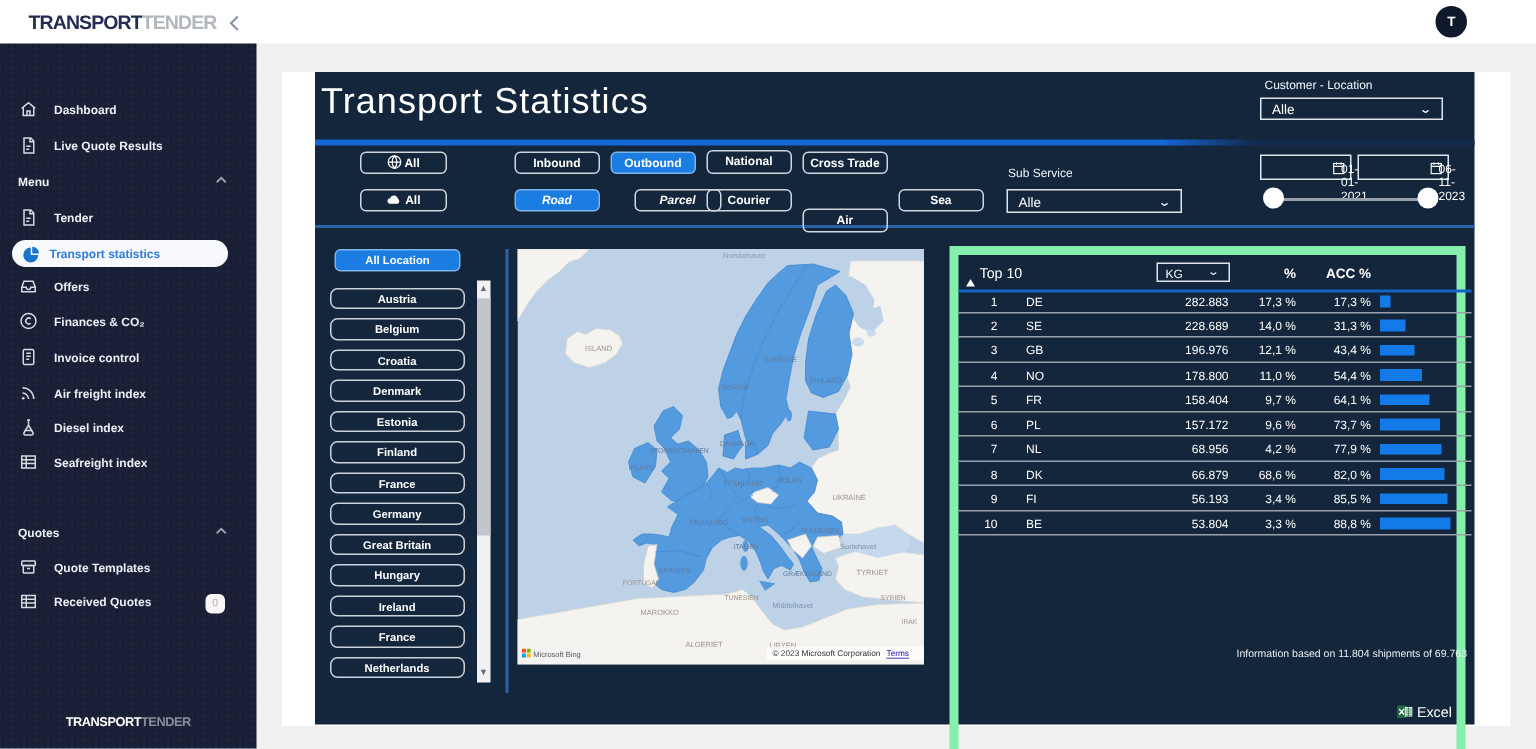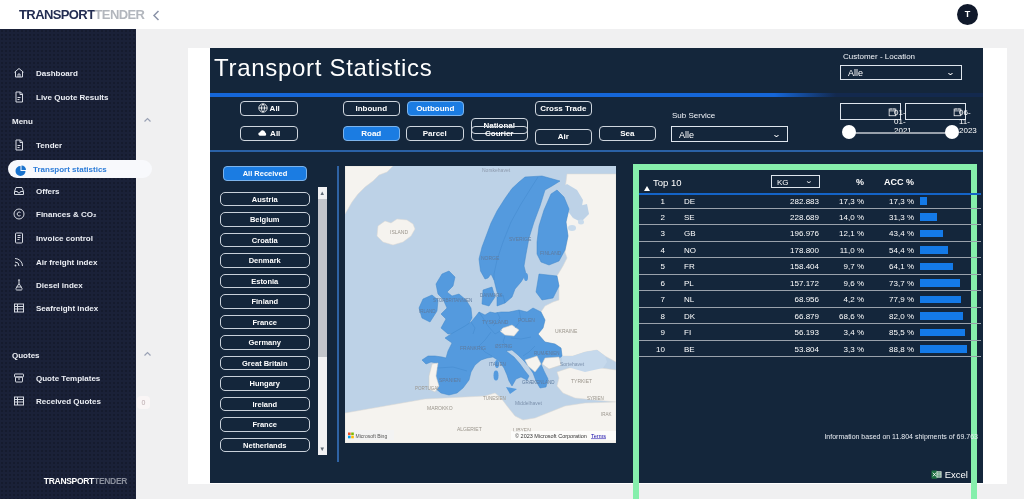--- a/index.html
+++ b/index.html
@@ -6,21 +6,21 @@
 html,body { width:1024px; height:499px; overflow:hidden; background:#f0f0f1; font-family:"Liberation Sans", sans-serif; }
 
 
 #topbar { position:absolute; left:0; top:0; width:1024px; height:29px; background:#ffffff; }
 #logo { position:absolute; left:19px; top:7px; font-size:13px; font-weight:bold; letter-spacing:-0.6px; color:#232d52; }
 #logo .g { color:#b2b6bd; }
 #logo .chev { margin-left:8px; }
 #avatar { position:absolute; left:957px; top:4px; width:21px; height:21px; border-radius:50%; background:#10192b; color:#fff; font-size:9px; font-weight:bold; text-align:center; line-height:21px; }
 
 
-#sidebar { position:absolute; left:0; top:29px; width:136px; height:470px; background:#1a2138; background-image:radial-gradient(circle, rgba(0,0,0,0.18) 0.8px, transparent 1.1px); background-size:4px 4px; }
+#sidebar { position:absolute; left:0; top:29px; width:171px; height:470px; background:#1a2138; background-image:radial-gradient(circle, rgba(0,0,0,0.18) 0.8px, transparent 1.1px); background-size:4px 4px; }
 .nav { position:absolute; left:0; width:171px; height:17px; color:#eceff5; font-size:8px; font-weight:bold; }
 .nav .ic { position:absolute; left:13px; top:2px; width:12px; height:12px; }
 .nav .lb { position:absolute; left:36px; top:4px; white-space:nowrap; }
 .sect { position:absolute; left:12px; color:#eef0f5; font-size:8px; font-weight:bold; }
 .sect .ch { position:absolute; left:130px; top:0px; color:#9aa2b5; font-size:7px; }
 #pill { position:absolute; left:8px; top:130.5px; width:144px; height:18px; background:#f8f9fc; border-radius:9px; }
 #pill .lb { position:absolute; left:25px; top:5px; font-size:8px; font-weight:bold; color:#2c7cd8; white-space:nowrap; }
 #badge { position:absolute; left:137px; top:367px; width:13px; height:13px; background:#faf6f6; border-radius:4px; color:#b9a8ac; font-size:7px; text-align:center; line-height:13px; }
 #blogo { position:absolute; left:0; top:447px; width:171px; text-align:center; font-size:8.5px; font-weight:bold; letter-spacing:-0.3px; color:#fff; }
 #blogo .g { color:#8a8f9c; }
@@ -197,26 +197,26 @@
 
   <div class="fbtn" style="left:30px; top:52.5px;"><svg style="vertical-align:-2px" width="10" height="10" viewBox="0 0 24 24" fill="none" stroke="#fff" stroke-width="2">
         <circle cx="12" cy="12" r="10"></circle>
         <path d="M2 12h20M12 2a15 15 0 0 1 0 20M12 2a15 15 0 0 0 0 20"></path>
       </svg> All</div>
   <div class="fbtn" style="left:30px; top:77.5px;"><svg style="vertical-align:-2px" width="11" height="10" viewBox="0 0 24 20" fill="#fff">
         <path d="M6 16a4 4 0 0 1 .5-7.9A6 6 0 0 1 18 9a4 4 0 0 1 0 7z"></path>
       </svg> All</div>
   <div class="fbtn" style="left:132.5px; top:52.5px;">Inbound</div>
   <div class="fbtn sel" style="left:196.5px; top:52.5px;">Outbound</div>
-  <div class="fbtn" style="left:260.5px; top:70px;">National</div>
+  <div class="fbtn" style="left:260.5px; top:52px;">National</div>
   <div class="fbtn" style="left:324.5px; top:52.5px;">Cross Trade</div>
-  <div class="fbtn sel" style="left:132.5px; top:77.5px;">Road</div>
-  <div class="fbtn" style="left:196px; top:77.5px;">Parcel</div>
+  <div class="fbtn sel" style="left:132.5px; top:77.5px;font-style:italic;">Road</div>
+  <div class="fbtn" style="left:213px; top:77.5px;font-style:italic;">Parcel</div>
   <div class="fbtn" style="left:260.5px; top:77.5px;">Courier</div>
-  <div class="fbtn" style="left:324.5px; top:81px;">Air</div>
+  <div class="fbtn" style="left:324.5px; top:91px;">Air</div>
   <div class="fbtn" style="left:388.5px; top:77.5px;">Sea</div>
   <div class="plabel" style="left:462px; top:63px;">Sub Service</div>
   <div class="pbdrop" style="left:461px; top:78px; width:117px; height:16px;">
       <span class="t">Alle</span>
       <span class="c" style="top:3px;">⌄</span>
     </div>
 
   <div class="datebox" style="left:630px; top:55px;">
       <span class="t">01-01-2021</span>
       <span class="cal"><svg width="9" height="10" viewBox="0 0 24 24" fill="none" stroke="#fff" stroke-width="2">
@@ -230,21 +230,21 @@
           <rect x="3" y="4" width="18" height="18"></rect>
           <path d="M3 9h18M8 2v4M16 2v4"></path>
         </svg></span>
     </div>
   <div id="slider">
     <div class="track"></div>
     <div class="knob" style="left:2px;"></div>
     <div class="knob" style="left:105px;"></div>
   </div>
 
-  <div id="allc">All Received</div>
+  <div id="allc">All Location</div>
   <div class="cbtn" style="top:143.7px">Austria</div>
   <div class="cbtn" style="top:164.2px">Belgium</div>
   <div class="cbtn" style="top:184.7px">Croatia</div>
   <div class="cbtn" style="top:205.2px">Denmark</div>
   <div class="cbtn" style="top:225.7px">Estonia</div>
   <div class="cbtn" style="top:246.2px">Finland</div>
   <div class="cbtn" style="top:266.7px">France</div>
   <div class="cbtn" style="top:287.2px">Germany</div>
   <div class="cbtn" style="top:307.7px">Great Britain</div>
   <div class="cbtn" style="top:328.2px">Hungary</div>

